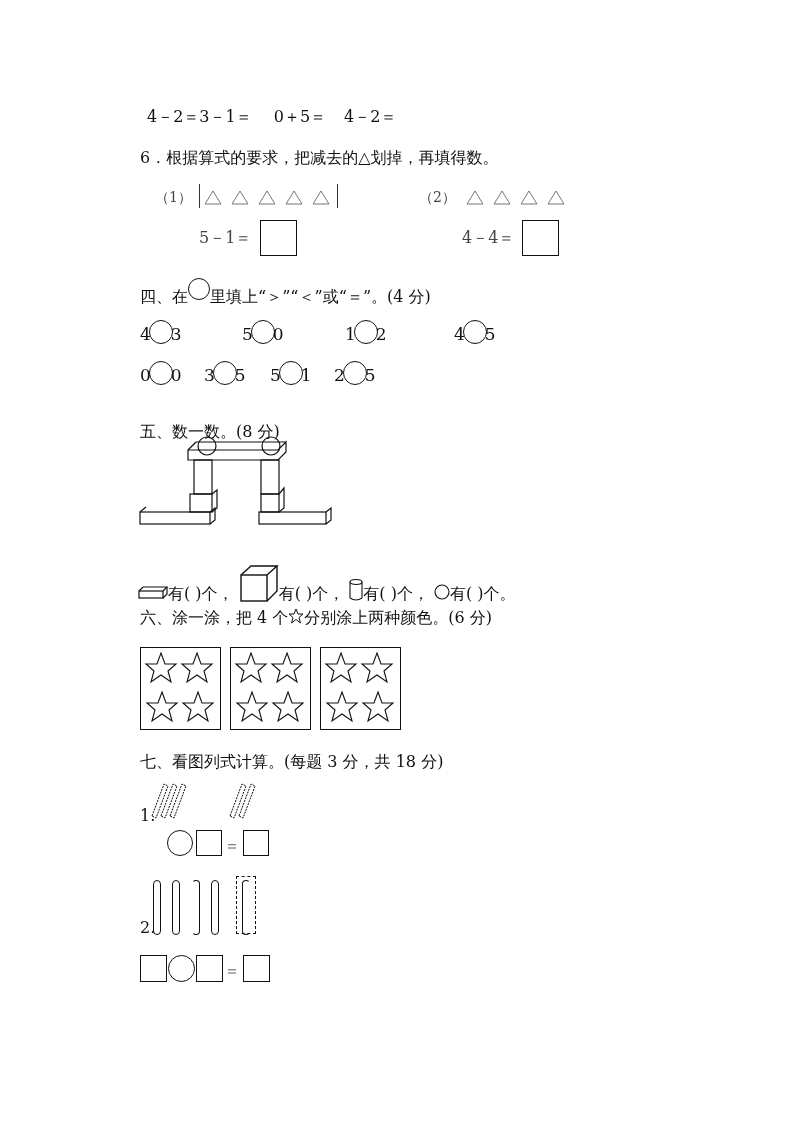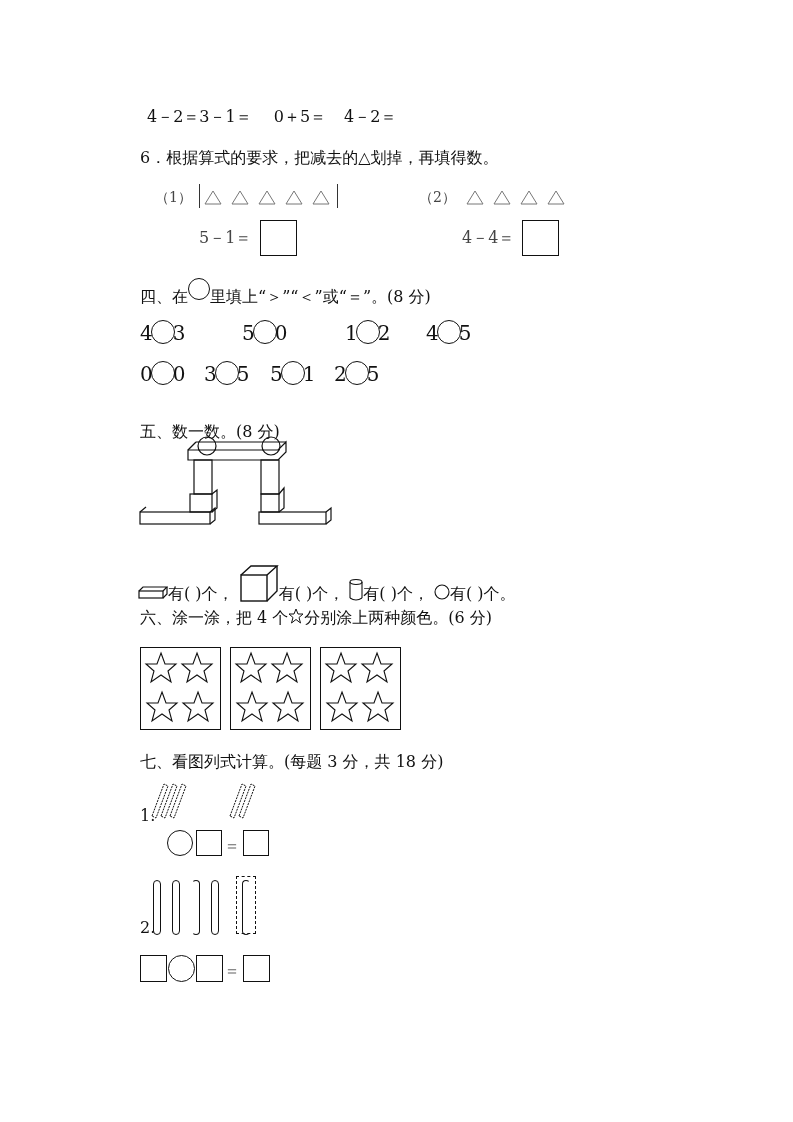--- a/index.html
+++ b/index.html
@@ -3,21 +3,21 @@
 <meta charset="utf-8">
 <style>
   html, body { margin:0; padding:0; background:#fff; }
   body { width:793px; height:1122px; position:relative; overflow:hidden;
          font-family:"DejaVu Serif","Liberation Serif",serif; color:#111; }
   .abs { position:absolute; }
   .txt { font-size:16px; line-height:20px; white-space:nowrap; }
   .gray { color:#444; }
   .box { position:absolute; border:1.5px solid #111; background:#fff; box-sizing:border-box; }
   .circ { position:absolute; border:1.3px solid #111; border-radius:50%; box-sizing:border-box; background:#fff; }
-  .cmp { position:absolute; font-size:20px; line-height:20px; }
+  .cmp { position:absolute; font-size:17px; line-height:20px; }
   .cmp .c { display:inline-block; width:24px; height:24px; border:1.3px solid #111; border-radius:50%; vertical-align:-4px; margin:0 -2px; box-sizing:border-box; }
   .starbox { position:absolute; border:1.5px solid #111; width:81px; height:83px; box-sizing:border-box; }
   .stick { position:absolute; width:8px; height:55px; border:1.3px solid #111; border-radius:5px; box-sizing:border-box; }
 </style>
 </head>
 <body>
 
 <div class="abs txt" style="left:147px;top:107px;">
   <span>4－2＝</span><span>3－1＝</span><span style="display:inline-block;width:22px"></span><span>0＋5＝</span><span style="display:inline-block;width:18px"></span><span>4－2＝</span>
 </div>
@@ -47,27 +47,27 @@
       <polygon points="29,20 37,7 45,20"></polygon>
       <polygon points="56,20 64,7 72,20"></polygon>
       <polygon points="83,20 91,7 99,20"></polygon>
     </g>
   </svg>
 </div>
 <div class="abs txt gray" style="left:462px;top:228px;text-align:right;">4－4＝</div>
 <div class="box" style="left:522px;top:220px;width:37px;height:36px;"></div>
 
 <div class="abs txt" style="left:140px;top:278px;">
-  <span>四、在</span><span style="display:inline-block;width:22px;height:22px;border:1.3px solid #111;border-radius:50%;vertical-align:2px;box-sizing:border-box;"></span><span>里填上“＞”“＜”或“＝”。(8 分)</span>
+  <span>四、在</span><span style="display:inline-block;width:22px;height:22px;border:1.3px solid #111;border-radius:50%;vertical-align:2px;box-sizing:border-box;"></span><span>里填上“＞”“＜”或“＝”。(4 分)</span>
 </div>
 
 <div class="cmp" style="left:140px;top:320px;"><span>4</span><span class="c"></span><span>3</span></div>
 <div class="cmp" style="left:242px;top:320px;"><span>5</span><span class="c"></span><span>0</span></div>
 <div class="cmp" style="left:345px;top:320px;"><span>1</span><span class="c"></span><span>2</span></div>
-<div class="cmp" style="left:426px;top:320px;"><span>4</span><span class="c"></span><span>5</span></div>
+<div class="cmp" style="left:454px;top:320px;"><span>4</span><span class="c"></span><span>5</span></div>
 
 <div class="cmp" style="left:140px;top:361px;"><span>0</span><span class="c"></span><span>0</span></div>
 <div class="cmp" style="left:204px;top:361px;"><span>3</span><span class="c"></span><span>5</span></div>
 <div class="cmp" style="left:270px;top:361px;"><span>5</span><span class="c"></span><span>1</span></div>
 <div class="cmp" style="left:334px;top:361px;"><span>2</span><span class="c"></span><span>5</span></div>
 
 <div class="abs txt" style="left:140px;top:422px;">五、数一数。(8 分)</div>
 
 <svg class="abs" style="left:138px;top:430px;" width="200" height="98">
   <g fill="none" stroke="#111" stroke-width="1.2">

